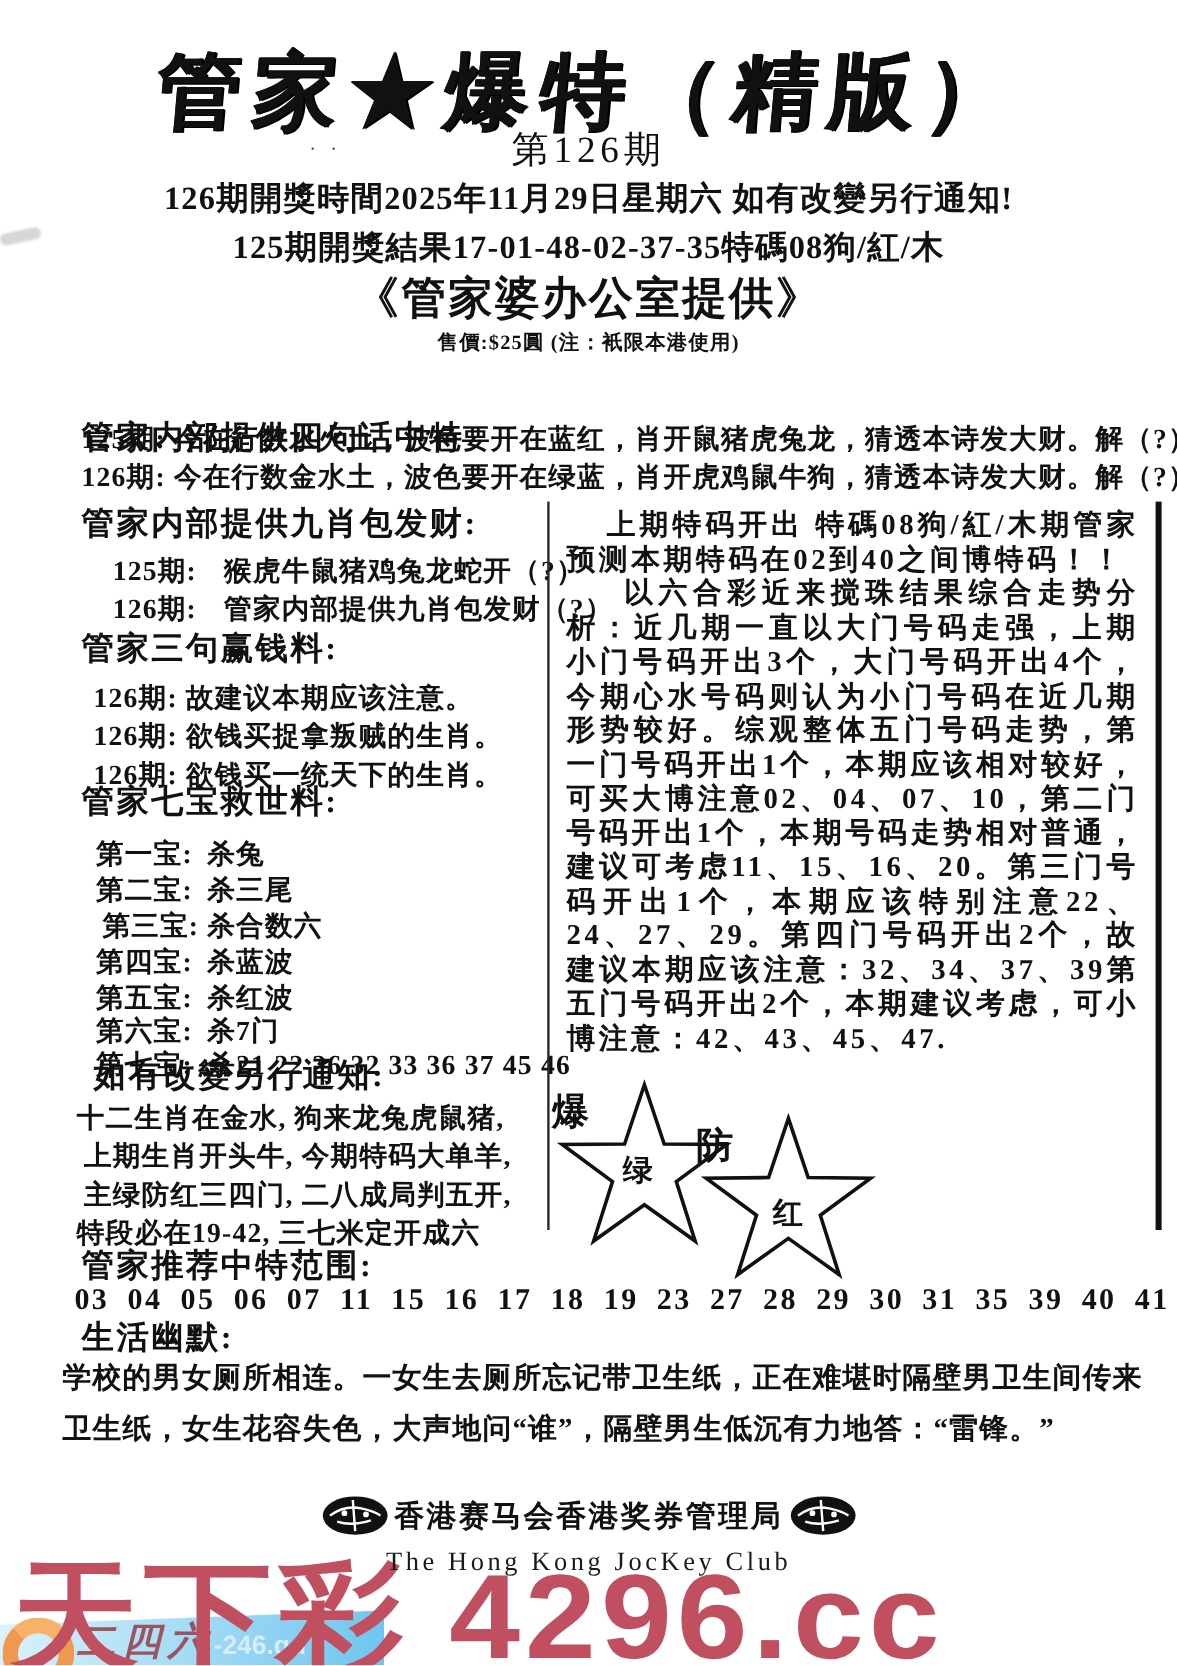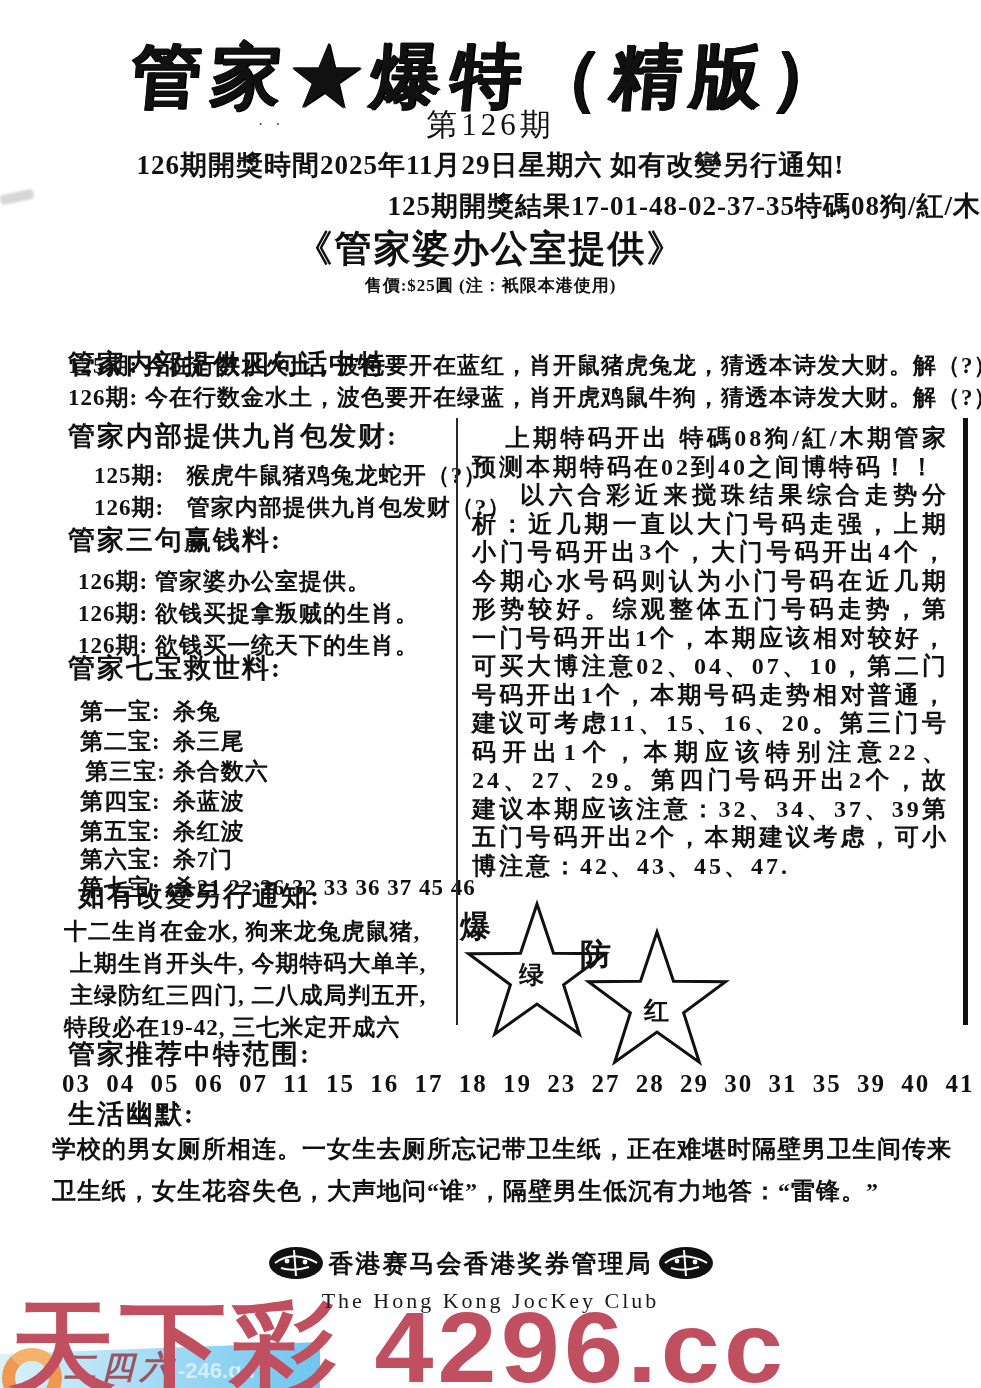--- a/index.html
+++ b/index.html
@@ -6,21 +6,21 @@
   .page{position:relative;width:981px;height:1388px;background:#ffffff;overflow:hidden;
         font-family:"Liberation Serif","DejaVu Serif",serif;color:#111;}
   .abs{position:absolute;}
   .center{left:0;width:981px;text-align:center;}
 
   .title{top:30px;font-size:70px;font-weight:900;letter-spacing:10px;white-space:nowrap;
          transform:skewX(-5deg);text-shadow:1px 0 0 #000,0 1px 0 #000,2px 1px 0 #000;}
   .issue-dots{left:258px;top:116px;font-size:16px;color:#444;letter-spacing:4px;}
   .issue{top:104px;font-size:31px;letter-spacing:4px;}
   .meta1{top:147px;font-size:27px;font-weight:bold;letter-spacing:1px;}
-  .meta2{top:188px;font-size:27px;font-weight:bold;letter-spacing:1px;text-align:right;}
+  .meta2{top:188px;font-size:27px;font-weight:bold;letter-spacing:1px;}
   .provider{top:224px;font-size:37px;font-weight:bold;letter-spacing:2px;}
   .price{top:274px;font-size:17px;font-weight:bold;letter-spacing:1px;}
 
   .sec-head{font-size:27px;font-weight:bold;letter-spacing:2px;white-space:nowrap;}
   .body-line{font-size:23px;font-weight:600;letter-spacing:1px;white-space:nowrap;}
 
   .four-head{left:68px;top:306px;margin-top:40px;}
   .four-l0{left:68px;top:350px;}
   .four-l1{left:68px;top:382px;}
 
@@ -115,21 +115,21 @@
   <div class="abs body-line nine-r0">
     <span class="row-label">125期:</span>
     <span>猴虎牛鼠猪鸡兔龙蛇开（?）</span>
   </div>
   <div class="abs body-line nine-r1">
     <span class="row-label">126期:</span>
     <span>管家内部提供九肖包发财（?）</span>
   </div>
 
   <div class="abs sec-head three-head">管家三句赢钱料:</div>
-  <div class="abs body-line three-l0">126期: 管家婆办公室提供。</div>
+  <div class="abs body-line three-l0">126期: 故建议本期应该注意。</div>
   <div class="abs body-line three-l1">126期: 欲钱买捉拿叛贼的生肖。</div>
   <div class="abs body-line three-l2">126期: 欲钱买一统天下的生肖。</div>
 
   <div class="abs sec-head seven-head">管家七宝救世料:</div>
   <div class="abs body-line seven-row s0">
     <span class="row-label">第一宝:</span>
     <span>杀兔</span>
   </div>
   <div class="abs body-line seven-row s1">
     <span class="row-label">第二宝:</span>

